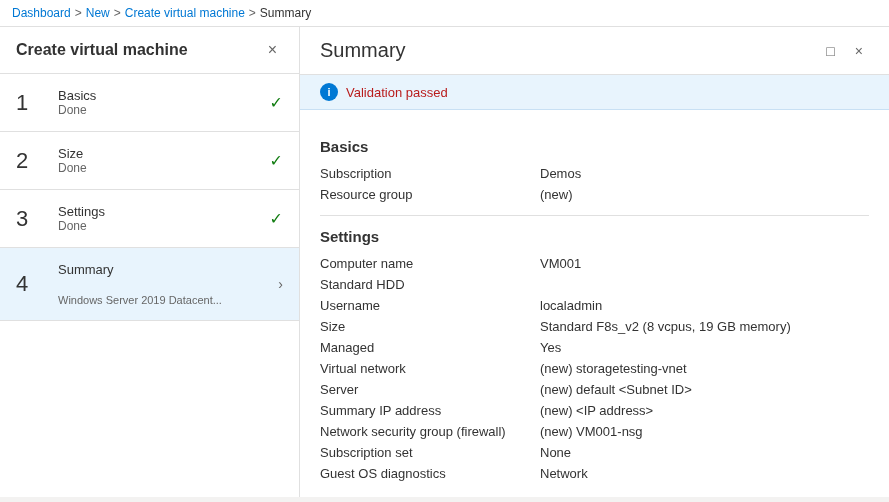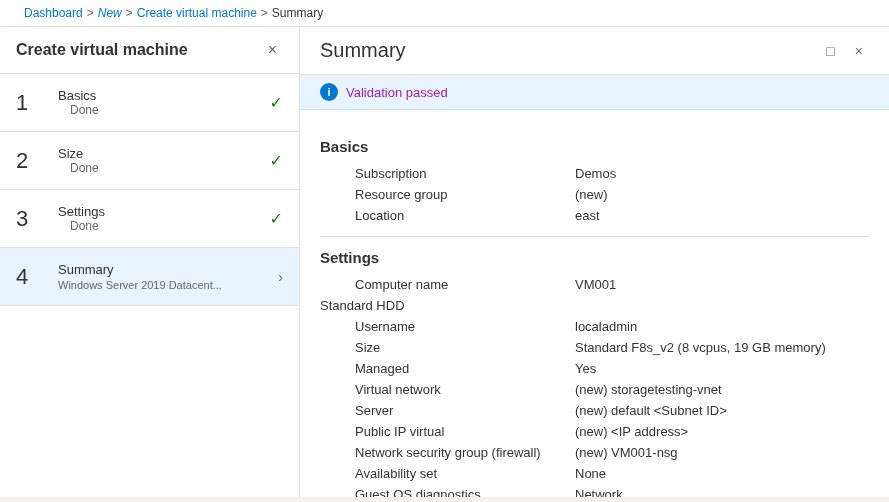--- a/index.html
+++ b/index.html
@@ -1,20 +1,20 @@
 <!DOCTYPE html>
 <html><head>
   <meta charset="utf-8">
   <style>
     * { box-sizing: border-box; margin: 0; padding: 0; }
     body { font-family: 'Segoe UI', Arial, sans-serif; font-size: 13px; background: #f3f2f1; color: #333; }
 
     .breadcrumb {
       display: flex; align-items: center; gap: 4px;
-      padding: 6px 24px; background: #fff; border-bottom: 1px solid #e0e0e0;
+      padding: 6px 12px; background: #fff; border-bottom: 1px solid #e0e0e0;
       font-size: 12px; color: #0078d4;
     }
     .breadcrumb span { color: #333; }
     .breadcrumb .sep { color: #666; }
 
     .container {
       display: flex; height: calc(502px - 32px); background: #fff;
     }
 
     
@@ -36,24 +36,24 @@
       border-bottom: 1px solid #e0e0e0; cursor: pointer; background: #fff;
       position: relative;
     }
     .step-item.active { background: #e8f4fd; }
     .step-number {
       font-size: 22px; font-weight: 300; color: #333; width: 30px;
       flex-shrink: 0; line-height: 1;
     }
     .step-info { flex: 1; margin-left: 12px; }
     .step-name { font-size: 13px; font-weight: 400; color: #333; }
-    .step-status { font-size: 12px; color: #666; margin-left: 12px; }
+    .step-status { font-size: 12px; color: #666; }
     .step-check { color: #107c10; font-size: 16px; margin-left: auto; }
     .step-chevron { color: #666; margin-left: auto; font-size: 14px; }
-    .step-subtitle { font-size: 11px; color: #666; margin-top: 2px; }
+    .step-subtitle { font-size: 11px; color: #666; margin-top: 17px; }
 
     
     .right-panel {
       flex: 1; overflow-y: auto; background: #fff;
     }
     .right-header {
       display: flex; align-items: center; justify-content: space-between;
       padding: 12px 20px; border-bottom: 1px solid #e0e0e0;
     }
     .right-header-title { font-size: 20px; font-weight: 300; color: #333; }
@@ -66,36 +66,36 @@
     .validation-bar {
       display: flex; align-items: center; gap: 8px;
       background: #e8f4fd; padding: 8px 20px; margin: 0;
       border-bottom: 1px solid #c8e0f4;
     }
     .validation-icon {
       width: 18px; height: 18px; border-radius: 50%; background: #0078d4;
       color: #fff; display: flex; align-items: center; justify-content: center;
       font-size: 11px; font-weight: bold; flex-shrink: 0;
     }
-    .validation-text { color: #a21caf; font-size: 13px; }
+    .validation-text { color: #b91c1c; font-size: 13px; }
 
     .summary-content { padding: 16px 20px; }
     .section-title { font-size: 15px; font-weight: 600; color: #333; margin-bottom: 8px; margin-top: 12px; }
     .field-row { display: flex; padding: 3px 0; }
-    .field-label { width: 220px; min-width: 220px; color: #333; font-size: 13px; margin-left: 35px; }
+    .field-label { width: 220px; min-width: 220px; color: #333; font-size: 13px; }
     .field-value { color: #333; font-size: 13px; }
     .divider { border: none; border-top: 1px solid #e0e0e0; margin: 10px 0; }
   </style>
 </head>
 <body>
 
 <div class="breadcrumb">
   <a href="#" style="color:#0078d4;text-decoration:none;">Dashboard</a>
   <span class="sep">&gt;</span>
-  <a href="#" style="color:#0078d4;text-decoration:none;font-style:italic;">New</a>
+  <a href="#" style="color:#0078d4;text-decoration:none;">New</a>
   <span class="sep">&gt;</span>
   <a href="#" style="color:#0078d4;text-decoration:none;">Create virtual machine</a>
   <span class="sep">&gt;</span>
   <span>Summary</span>
 </div>
 
 <div class="container">
 
   <div class="left-panel">
     <div class="left-header">
@@ -159,24 +159,20 @@
       <div class="section-title">Basics</div>
       <div>
         <div class="field-row">
           <span class="field-label">Subscription</span>
           <span class="field-value">Demos</span>
         </div>
         <div class="field-row">
           <span class="field-label">Resource group</span>
           <span class="field-value">(new)</span>
         </div>
-        <div class="field-row">
-          <span class="field-label">Location</span>
-          <span class="field-value">east</span>
-        </div>
       </div>
 
       <hr class="divider">
 
       <div class="section-title">Settings</div>
       <div>
         <div class="field-row">
           <span class="field-label">Computer name</span>
           <span class="field-value">VM001</span>
         </div>
@@ -197,29 +193,29 @@
         </div>
         <div class="field-row">
           <span class="field-label">Virtual network</span>
           <span class="field-value">(new) storagetesting-vnet</span>
         </div>
         <div class="field-row">
           <span class="field-label">Server</span>
           <span class="field-value">(new) default &lt;Subnet ID&gt;</span>
         </div>
         <div class="field-row">
-          <span class="field-label">Public IP virtual</span>
+          <span class="field-label">Summary IP address</span>
           <span class="field-value">(new) &lt;IP address&gt;</span>
         </div>
         <div class="field-row">
           <span class="field-label">Network security group (firewall)</span>
           <span class="field-value">(new) VM001-nsg</span>
         </div>
         <div class="field-row">
-          <span class="field-label">Availability set</span>
+          <span class="field-label">Subscription set</span>
           <span class="field-value">None</span>
         </div>
         <div class="field-row">
           <span class="field-label">Guest OS diagnostics</span>
           <span class="field-value">Network</span>
         </div>
 
       </div>
     </div>
   </div>

